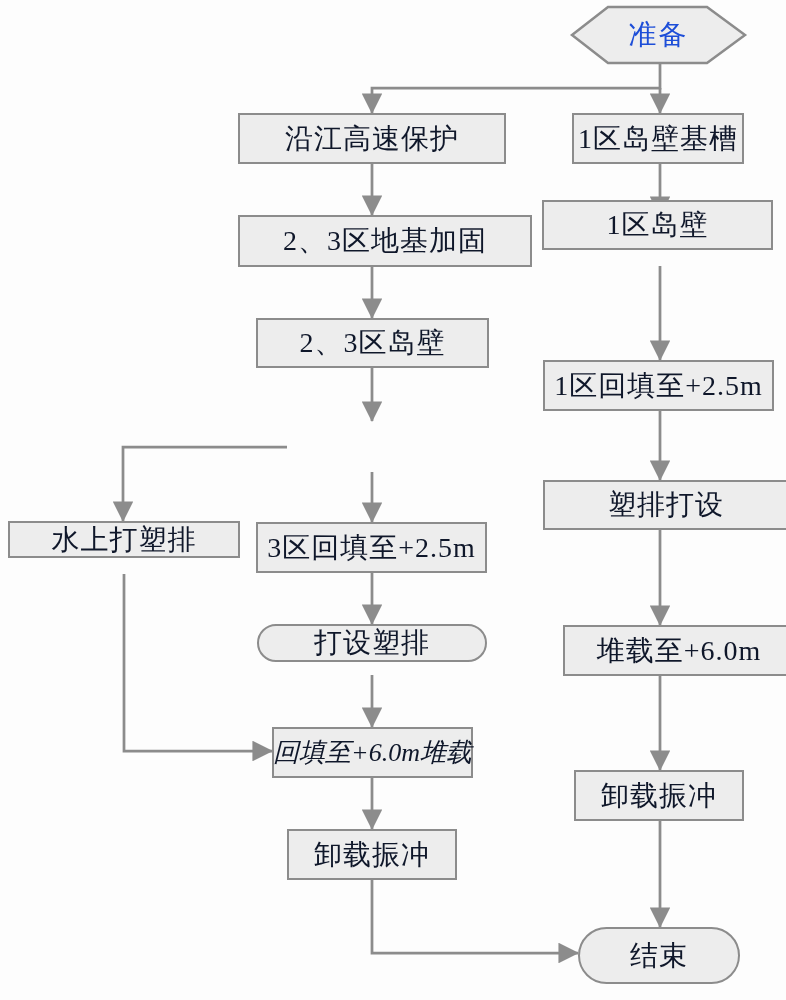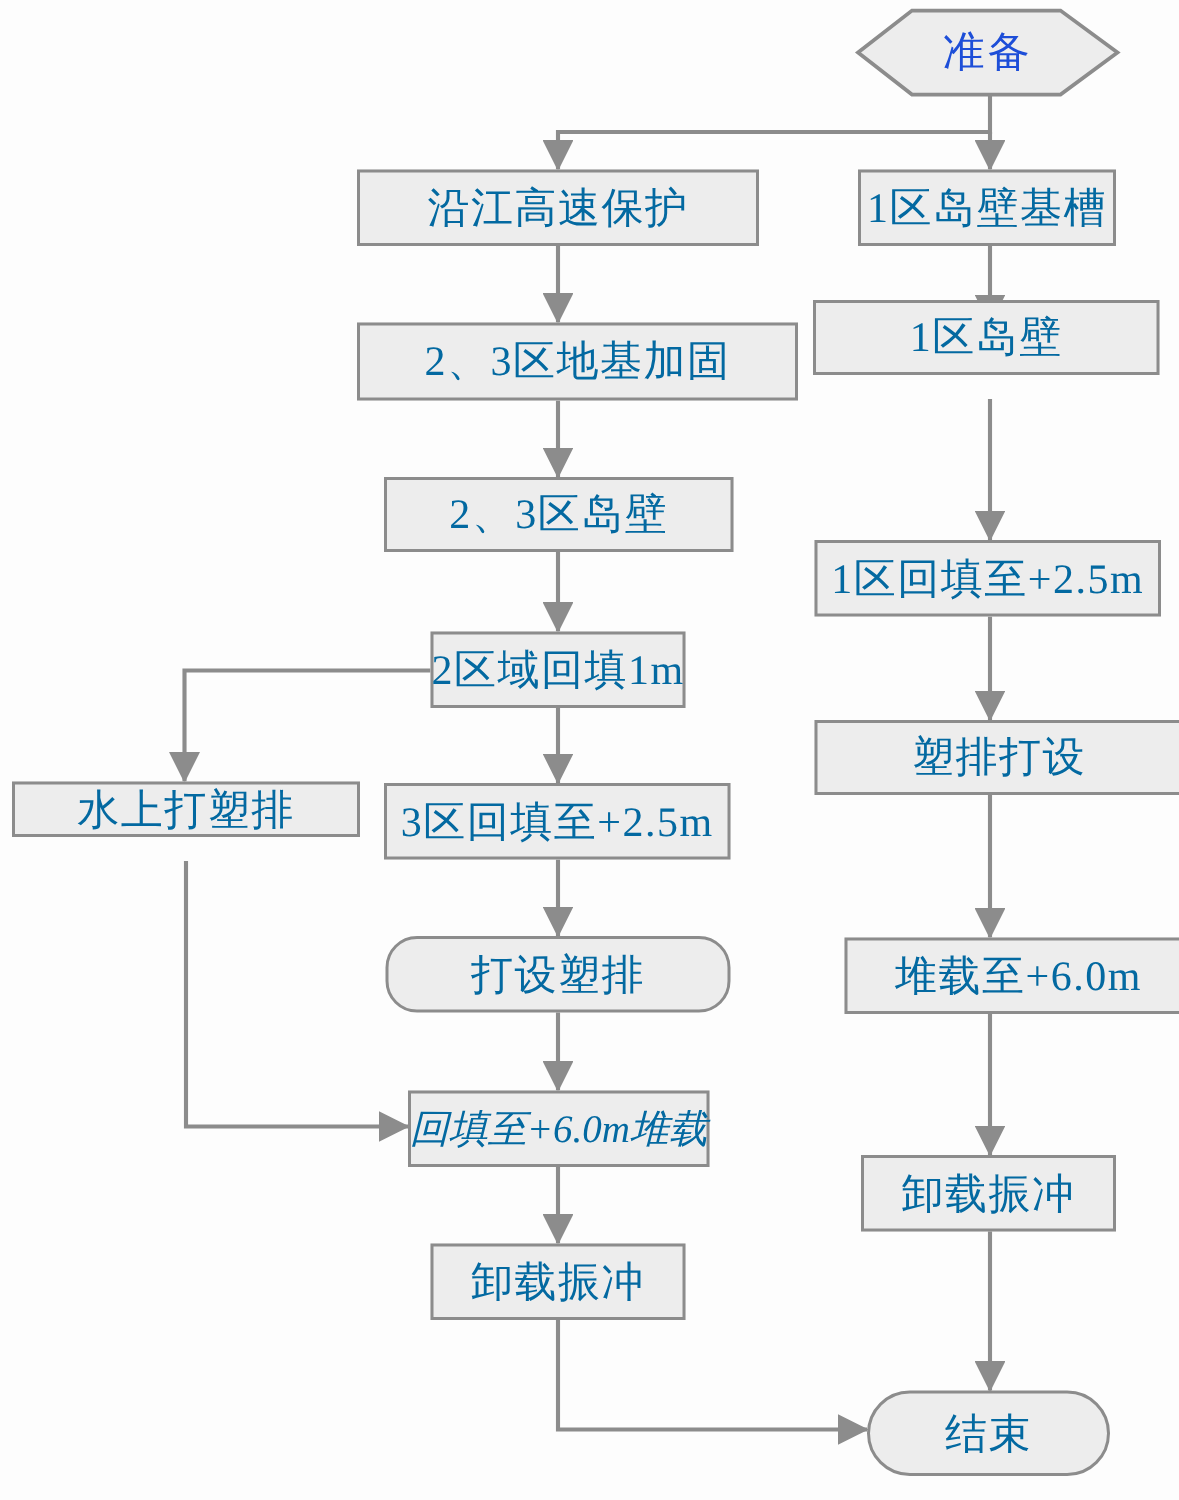--- a/index.html
+++ b/index.html
@@ -10,21 +10,21 @@
     font-family:"Liberation Serif","DejaVu Serif",serif;
     overflow:hidden;
   }
   #wires{position:absolute;left:0;top:0;width:786px;height:1000px;}
   .node{
     position:absolute;
     box-sizing:border-box;
     background:#ededed;
     border:2px solid #8c8c8c;
     display:flex;align-items:center;justify-content:center;
-    font-size:28px;color:#0369a1;
+    font-size:28px;color:#0f172a;
     white-space:nowrap;
     letter-spacing:1px;
   }
   .node.compact{font-size:26px;letter-spacing:0;font-style:italic;}
   .terminator{border-radius:29px;border-width:2.5px;}
   .hex-label{
     position:absolute;
     background:transparent;border:none;
     display:flex;align-items:center;justify-content:center;
     font-size:28px;color:#1d4ed8;letter-spacing:2px;
@@ -65,23 +65,22 @@
       <path class="wire" d="M660,676 L660,770" marker-end="url(#arrow)"></path>
       <path class="wire" d="M660,820 L660,927" marker-end="url(#arrow)"></path>
     </g>
   </svg>
 
   <div class="hex-label" style="left:572px;top:7px;width:173px;height:56px;">准备</div>
 
   <div class="node" style="left:238px;top:113px;width:268px;height:51px;">沿江高速保护</div>
   <div class="node" style="left:238px;top:215px;width:294px;height:52px;">2、3区地基加固</div>
   <div class="node" style="left:256px;top:318px;width:233px;height:50px;">2、3区岛壁</div>
-  <div class="node" style="left:287px;top:421px;width:170px;height:51px;">2区域回填1m</div>
   <div class="node" style="left:256px;top:522px;width:231px;height:51px;">3区回填至+2.5m</div>
-  <div class="node" style="left:257px;top:624px;width:230px;height:51px;border-radius:21px;">打设塑排</div>
+  <div class="node" style="left:257px;top:624px;width:230px;height:38px;border-radius:21px;">打设塑排</div>
   <div class="node compact" style="left:272px;top:727px;width:201px;height:51px;">回填至+6.0m堆载</div>
   <div class="node" style="left:287px;top:829px;width:170px;height:51px;">卸载振冲</div>
 
   <div class="node" style="left:8px;top:521px;width:232px;height:37px;">水上打塑排</div>
 
   <div class="node" style="left:572px;top:113px;width:172px;height:51px;">1区岛壁基槽</div>
   <div class="node" style="left:542px;top:200px;width:231px;height:50px;">1区岛壁</div>
   <div class="node" style="left:543px;top:360px;width:231px;height:51px;">1区回填至+2.5m</div>
   <div class="node" style="left:543px;top:480px;width:246px;height:50px;">塑排打设</div>
   <div class="node" style="left:543px;top:625px;width:232px;height:51px;margin-left:20px;">堆载至+6.0m</div>

